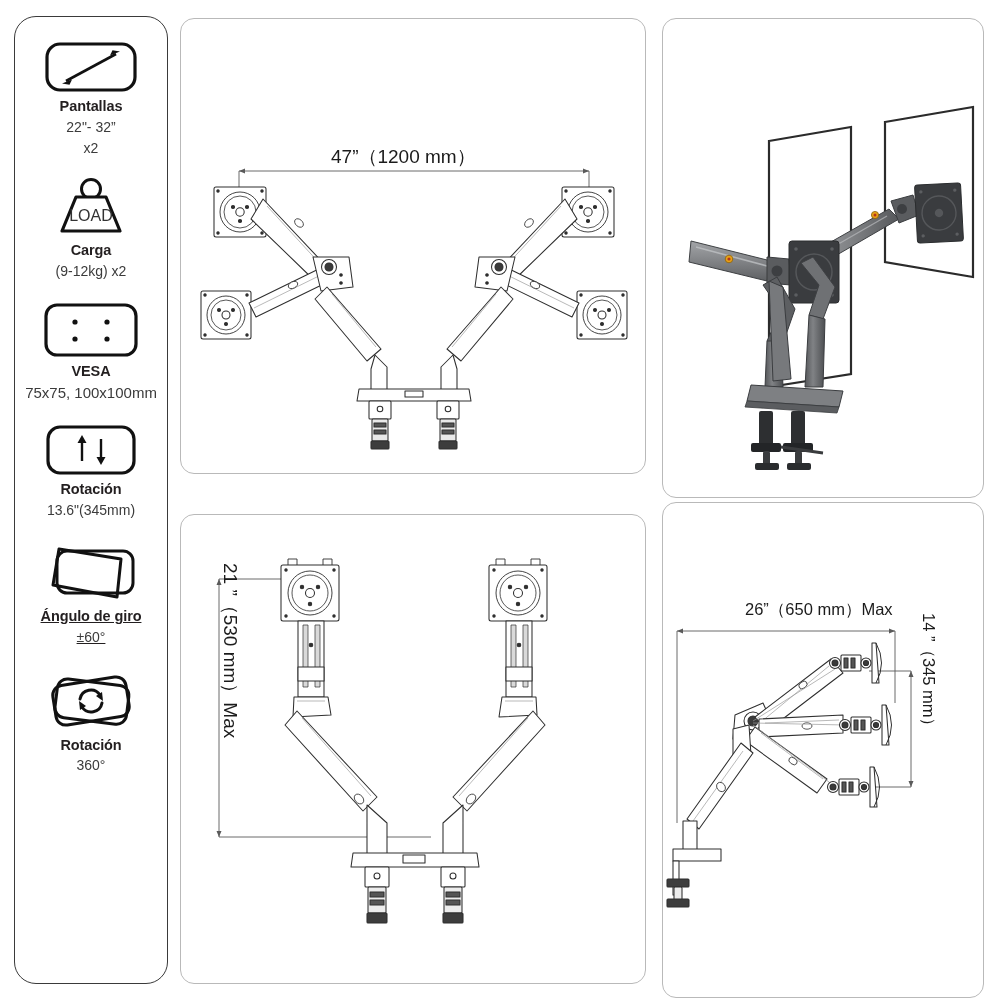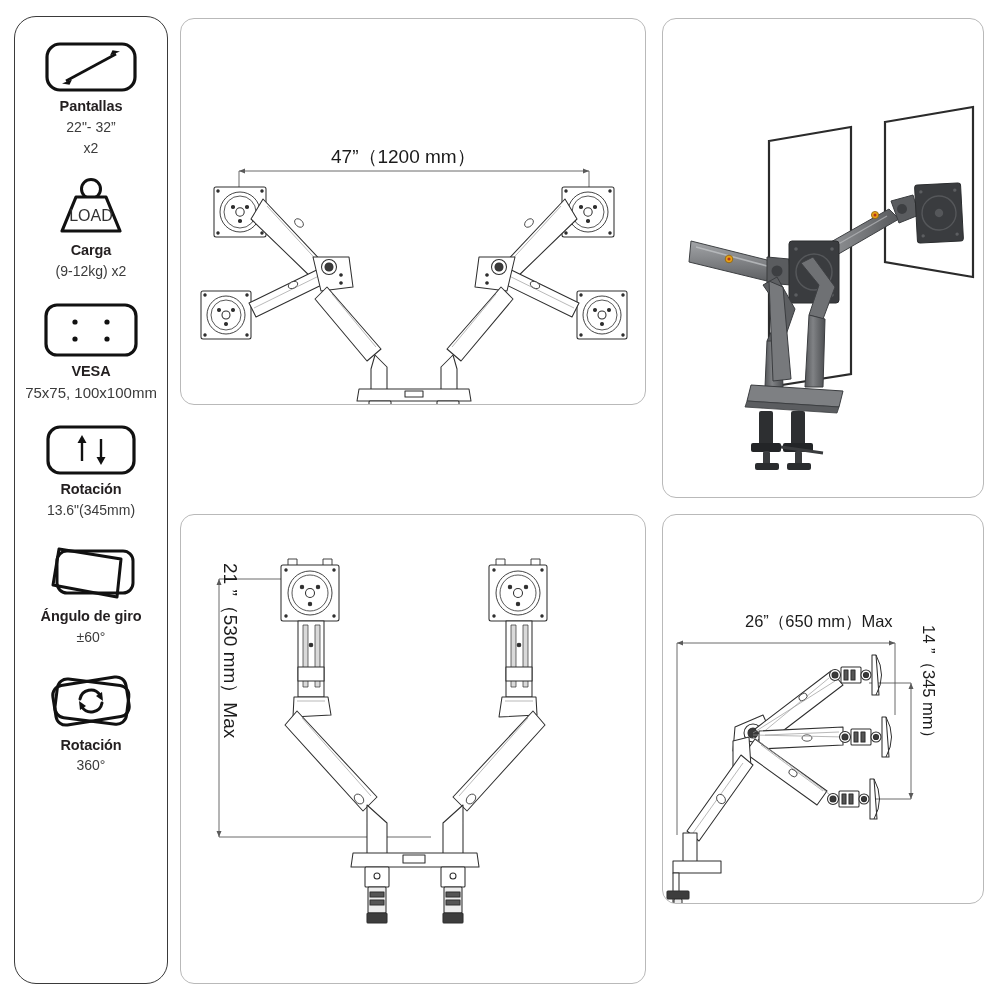--- a/index.html
+++ b/index.html
@@ -65,24 +65,24 @@
 
   
   .panel {
     position: absolute;
     border: 1px solid #b9b9b9;
     border-radius: 14px;
     box-sizing: border-box;
     background: #fff;
     overflow: hidden;
   }
-  #panel-top-left    { left: 180px; top: 18px;  width: 466px; height: 387px; }
+  #panel-top-left    { left: 180px; top: 18px;  width: 466px; height: 456px; }
   #panel-top-right   { left: 662px; top: 18px;  width: 322px; height: 480px; }
   #panel-bottom-left { left: 180px; top: 514px; width: 466px; height: 470px; }
-  #panel-bottom-right{ left: 662px; top: 514px; width: 322px; height: 390px; }
+  #panel-bottom-right{ left: 662px; top: 502px; width: 322px; height: 496px; }
 
   .panel svg { display: block; }
 
   .dim-label {
     position: absolute;
     font-family: "Liberation Sans", sans-serif;
     font-size: 19px;
     color: #1b1b1b;
     white-space: nowrap;
   }
@@ -138,21 +138,21 @@
         <rect x="3" y="3" width="86" height="46" rx="12" ry="12" fill="none" stroke="#111" stroke-width="3.2"></rect>
         <line x1="37" y1="37" x2="37" y2="15" stroke="#111" stroke-width="2.4"></line>
         <polygon points="37,11 32.5,19 41.5,19" fill="#111"></polygon>
         <line x1="56" y1="15" x2="56" y2="37" stroke="#111" stroke-width="2.4"></line>
         <polygon points="56,41 51.5,33 60.5,33" fill="#111"></polygon>
       </svg>
       <div class="spec-title">Rotación</div>
       <div class="spec-value">13.6"(345mm)</div>
     </div>
 
-    <div class="spec" style="margin-top:26px;">
+    <div class="spec" style="margin-top:26px;text-decoration:underline;">
       <svg class="spec-icon" width="96" height="58" viewBox="0 0 96 58">
         <rect x="14" y="6" width="76" height="42" rx="10" ry="10" fill="none" stroke="#111" stroke-width="3"></rect>
         <path d="M16 4 L78 14 L74 52 L10 40 Z" fill="#fff" fill-opacity="0" stroke="#111" stroke-width="3" stroke-linejoin="round"></path>
       </svg>
       <div class="spec-title">Ángulo de giro</div>
       <div class="spec-value">±60°</div>
     </div>
 
     <div class="spec" style="margin-top:24px;">
       <svg class="spec-icon" width="96" height="62" viewBox="0 0 96 62">

